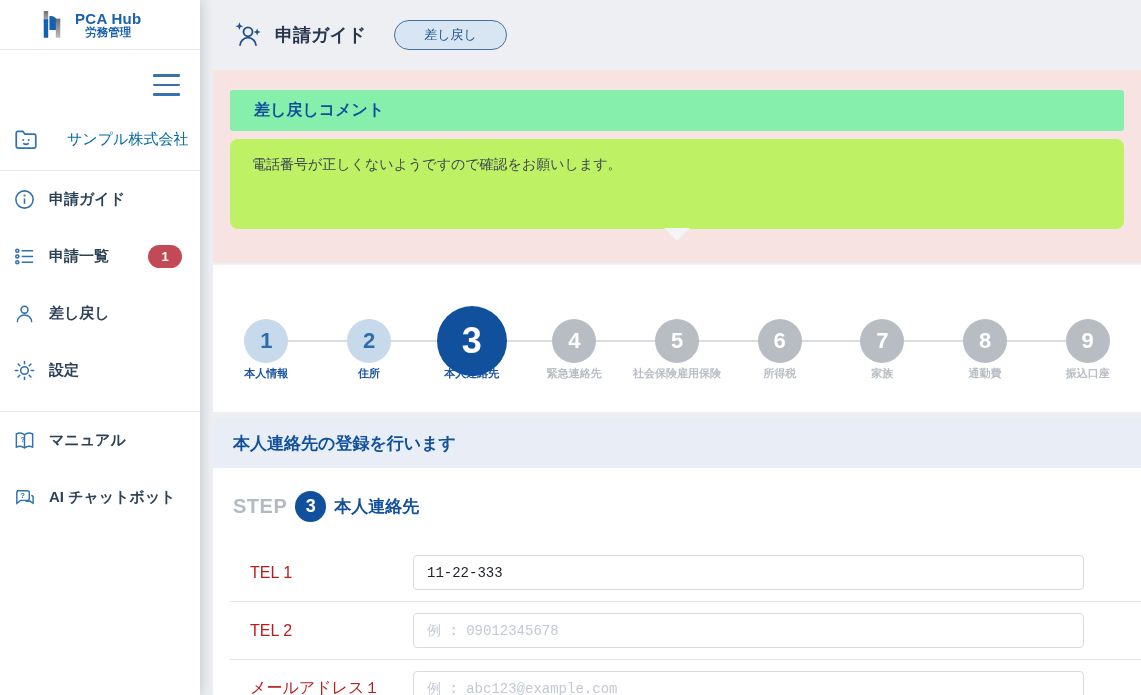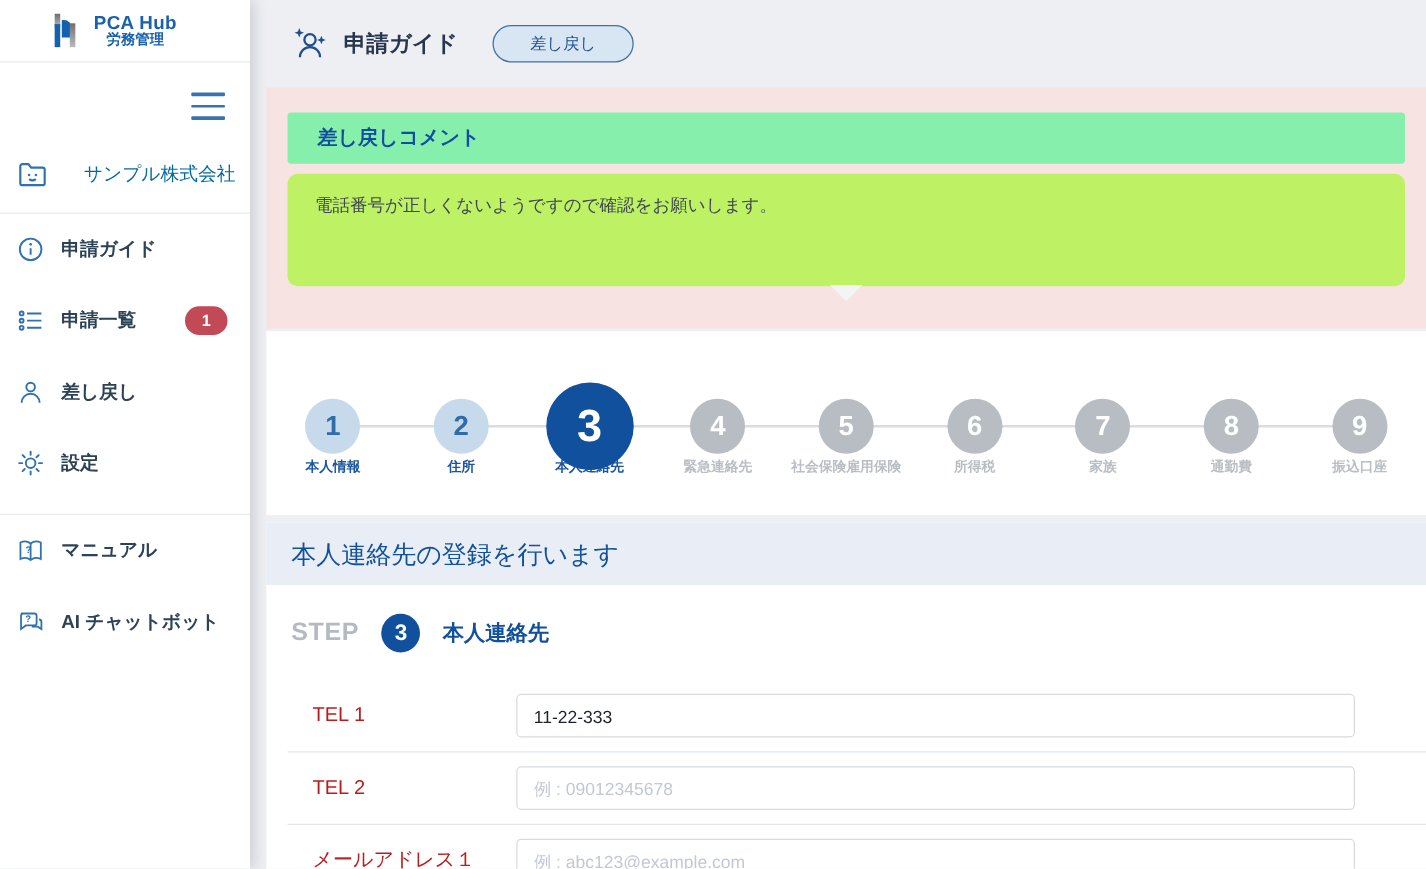--- a/index.html
+++ b/index.html
@@ -64,33 +64,33 @@
   .step.todo .s-circle { width:44px; height:44px; background:#b8bdc4; color:#ffffff; font-size:22px; }
   .s-label { position:absolute; left:50%; top:101px; transform:translateX(-50%);
     font-size:11px; font-weight:bold; white-space:nowrap; }
   .step.done .s-label, .step.active .s-label { color:#1b55a0; }
   .step.todo .s-label { color:#b9bec5; }
 
   
   .section-card { background:#ffffff; margin-top:6px; min-height:290px; }
   .section-band { background:#e9eef6; height:50px; display:flex; align-items:center;
     padding-left:20px; }
-  .section-band span { font-size:20px; font-weight:normal; color:#11509d; }
-  .step-heading { display:flex; align-items:center; gap:18px; padding:23px 0 22px 20px; }
+  .section-band span { font-size:17px; font-weight:bold; color:#11509d; }
+  .step-heading { display:flex; align-items:center; gap:8px; padding:23px 0 22px 20px; }
   .step-word { font-size:20px; font-weight:bold; color:#b4bac2; letter-spacing:.5px; }
   .step-heading .mini-circle { width:31px; height:31px; border-radius:50%; background:#11509d;
     color:#fff; font-size:18px; font-weight:bold; display:flex; align-items:center;
     justify-content:center; }
   .step-name { font-size:17px; font-weight:bold; color:#11509d; }
 
   .frow { display:flex; align-items:center; height:57px; }
   .flabel { width:200px; padding-left:37px; font-size:16px; color:#b91c1c; }
   .finput { width:671px; height:35px; border:1px solid #d8dbe0; border-radius:4px;
     background:#fff; padding:0 13px; font-size:14px; color:#1c222b;
-    font-family:Liberation Sans, sans-serif; outline:none; }
+    font-family:Liberation Mono, monospace; outline:none; }
   .finput::placeholder { color:#c2c8d4; }
   .fdivider { border-top:1px solid #e4e6e9; margin-left:17px; }
 </style>
 </head>
 <body>
 
 <div class="sidebar">
   <div class="logo-row">
     <svg width="28" height="40" viewBox="0 0 44 48">
       <defs>

